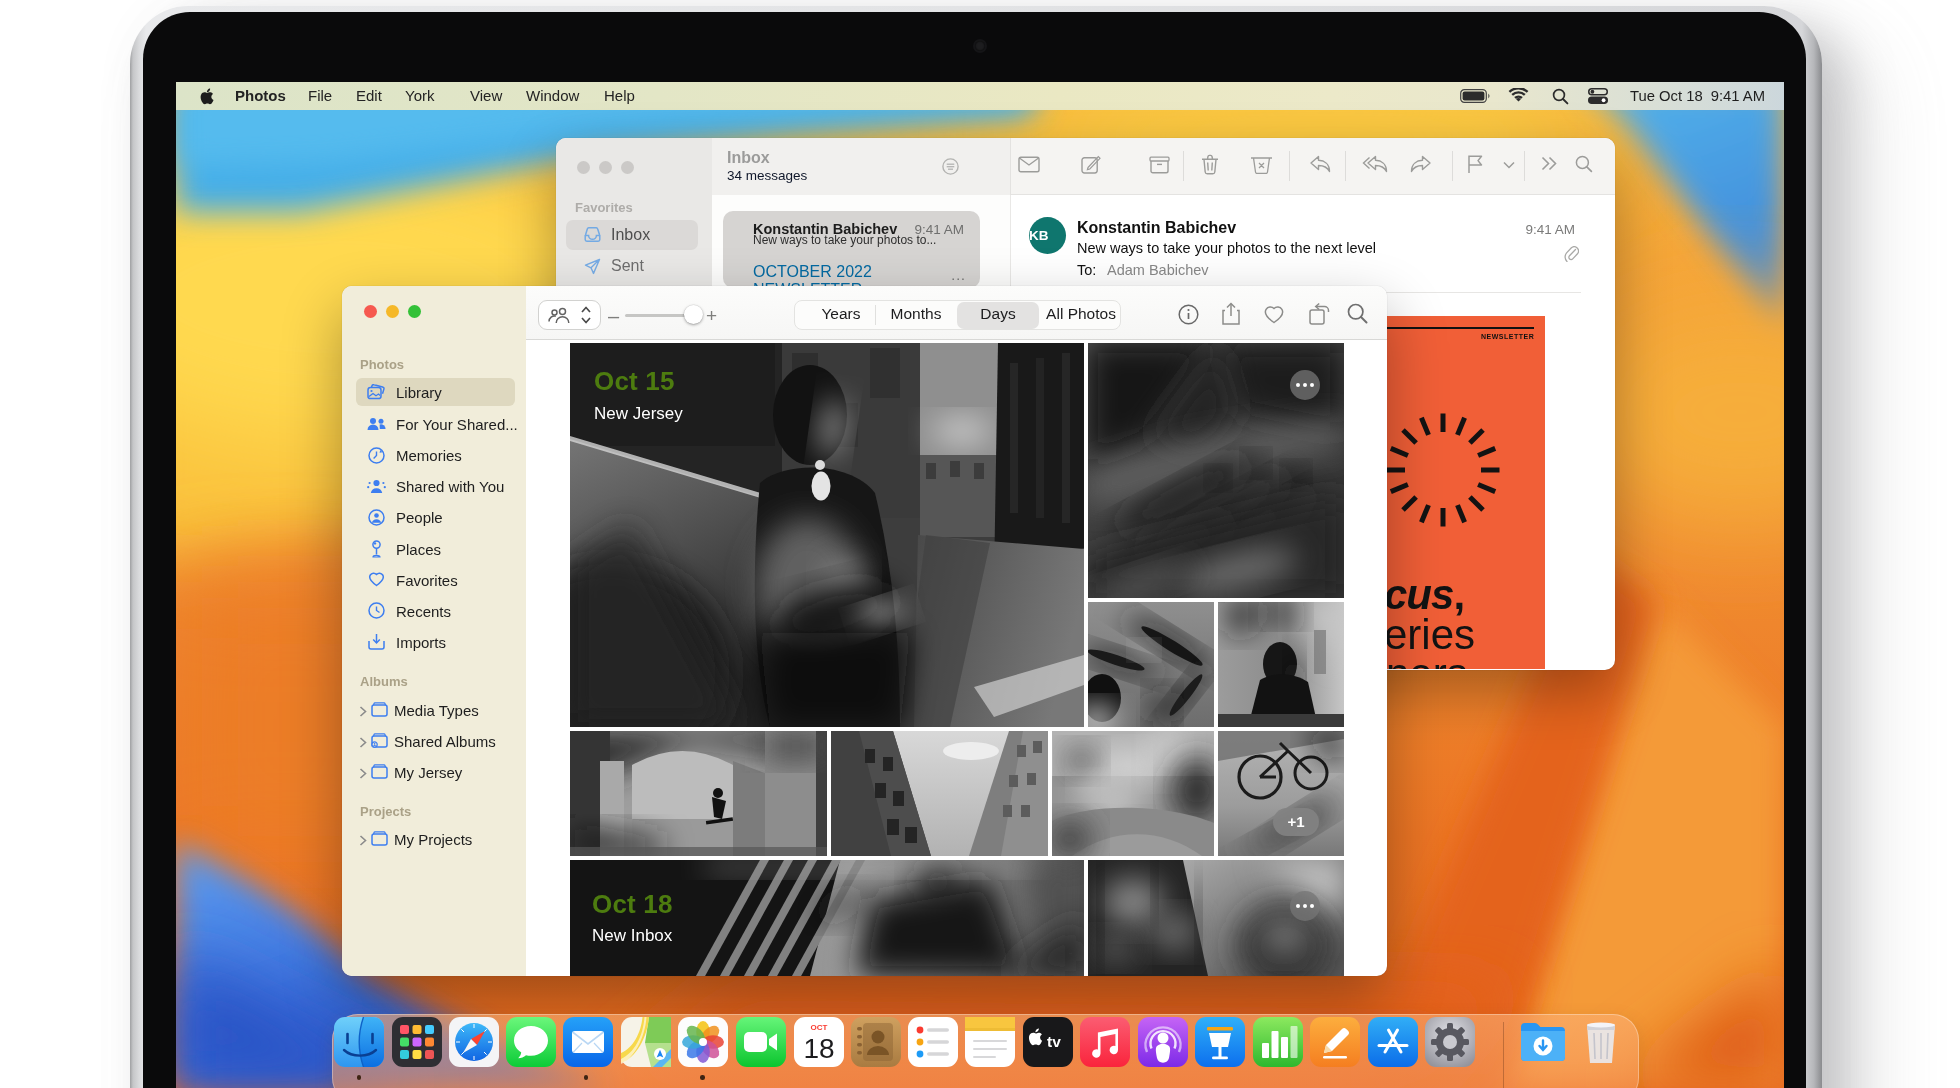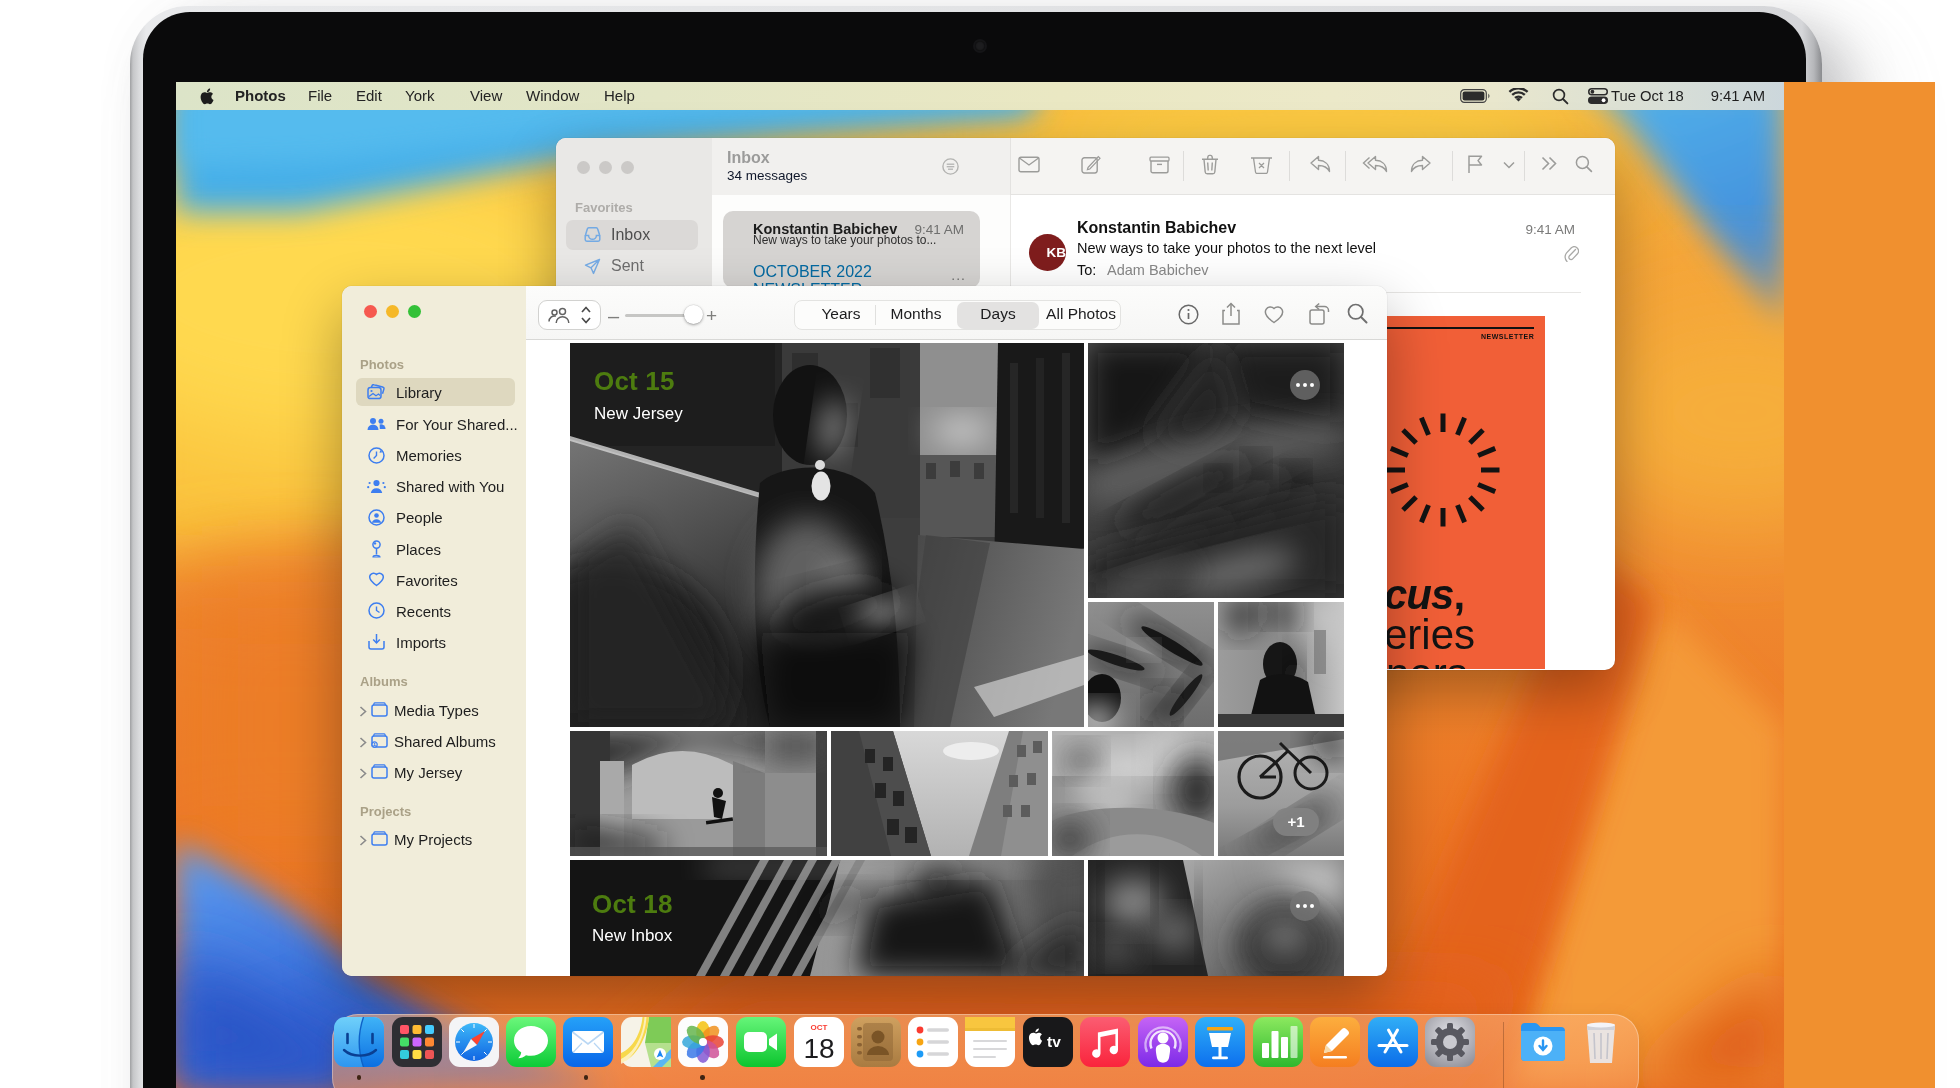--- a/index.html
+++ b/index.html
@@ -1,19 +1,19 @@
 <!DOCTYPE html>
 <html><head><meta charset="utf-8"><style>
 *{margin:0;padding:0;box-sizing:border-box}
 html,body{width:1960px;height:1088px;background:#fff;font-family:"Liberation Sans",sans-serif;overflow:hidden;-webkit-font-smoothing:antialiased}
 .abs{position:absolute}
 #laptop{position:absolute;left:130px;top:6px;width:1692px;height:1200px;border-radius:58px 58px 0 0;background:linear-gradient(90deg,#9fa0a2 0,#c5c6c8 3px,#d9dadc 9px,#e8e9eb 16px,#e2e3e5 50%,#d5d6d9 calc(100% - 20px),#b5b6b9 calc(100% - 8px),#8a8b8e 100%);box-shadow:24px 18px 48px rgba(128,128,133,.38), 48px 36px 80px rgba(148,148,152,.2)}
 #bezel{position:absolute;left:143px;top:12px;width:1663px;height:1194px;border-radius:47px 47px 0 0;background:#0a0a0b}
 #camera{position:absolute;left:975px;top:41px;width:10px;height:10px;border-radius:50%;background:#1d1d1f;box-shadow:inset 0 0 2px #000,0 0 0 2px #151517}
-#screen{position:absolute;left:176px;top:82px;width:1759px;height:1006px;overflow:hidden;background:#f0902f}
+#screen{position:absolute;left:176px;top:82px;width:1608px;height:1006px;overflow:hidden;background:#f0902f}
 
 #menubar{position:absolute;left:0;top:0;width:1608px;height:28px;background:linear-gradient(90deg,#dce4c8 0,#e3e6c6 30%,#eae8c3 55%,#ece9c9 72%,#e9e7cd 82%,#d9dfd6 92%,#ccd7dc 100%);font-size:15px;color:#232323}
 #menubar .mi{position:absolute;top:5px}
 #menubar .b{font-weight:700}
 #mb-right{position:absolute;top:5.5px;right:19px;font-size:14.8px;color:#1e1e1e}
 
 .tl{display:inline-block;width:13px;height:13px;border-radius:50%;margin-right:9px}
 
 #mail{position:absolute;left:380px;top:56px;width:1059px;height:532px;border-radius:10px;background:#fff;box-shadow:0 22px 55px rgba(0,0,0,.3),0 0 1px rgba(0,0,0,.3)}
 #photos{position:absolute;left:166px;top:204px;width:1045px;height:690px;border-radius:10px;background:#fff;box-shadow:0 25px 60px rgba(0,0,0,.33),0 0 1px rgba(0,0,0,.3);overflow:hidden}
@@ -103,21 +103,21 @@
         <line x1="11" y1="11" x2="15.4" y2="15.4" stroke="#2c2c2c" stroke-width="1.9" stroke-linecap="round"></line>
       </svg>
 <svg class="mi" style="left:1412px;top:6px" width="20" height="16" viewBox="0 0 20 16">
         <g fill="none" stroke="#2c2c2c" stroke-width="1.5">
           <rect x="0.75" y="0.75" width="18.5" height="6" rx="3"></rect>
           <rect x="0.75" y="9.25" width="18.5" height="6" rx="3" fill="#2c2c2c"></rect>
         </g>
         <circle cx="4.4" cy="3.75" r="1.9" fill="#2c2c2c"></circle>
         <circle cx="15.6" cy="12.25" r="1.9" fill="#fff"></circle>
       </svg>
-<span id="mb-right"><span style="margin-right:27px">Tue Oct 18</span><span>9:41 AM</span></span>
+<span id="mb-right"><span style="margin-right:8px">Tue Oct 18</span><span>9:41 AM</span></span>
 </div>
 <div id="mail">
 <div class="abs" style="left:0;top:0;width:156px;height:532px;background:#e9e8e6;border-radius:10px 0 0 10px"></div>
 <div class="abs" style="left:20.5px;top:21.5px"><span class="tl" style="background:#cbc9c7"></span><span class="tl" style="background:#cbc9c7"></span><span class="tl" style="background:#cbc9c7"></span></div>
 <div class="abs" style="left:19px;top:62px;font-size:13px;font-weight:700;color:#aeaca9">Favorites</div>
 <div class="abs" style="left:10px;top:82px;width:132px;height:30px;background:#dbd9d7;border-radius:7px"></div>
 <svg class="abs" style="left:28px;top:89px" width="17" height="15" viewBox="0 0 17 15">
         <path d="M1.2 8 L1.2 12.6 a1.6 1.6 0 0 0 1.6 1.6 L14.2 14.2 a1.6 1.6 0 0 0 1.6-1.6 L15.8 8 M1.2 8.4 L4.6 8.4 a3.9 3.9 0 0 0 7.8 0 L15.8 8.4 M1.5 8 L3.4 1.8 a1.4 1.4 0 0 1 1.3-1 L12.3.8 a1.4 1.4 0 0 1 1.3 1 L15.6 8" fill="none" stroke="#73aae4" stroke-width="1.5"></path>
       </svg>
 <div class="abs" style="left:55px;top:88px;font-size:16px;color:#4e4e4e">Inbox</div>
@@ -186,21 +186,21 @@
         <path d="M1 1.5 L6 6.5 L11 1.5" fill="none" stroke="#9c9c9a" stroke-width="1.5"></path>
       </svg>
 <div class="abs" style="left:968px;top:13px;width:1px;height:30px;background:#dddcda"></div>
 <svg class="abs" style="left:985px;top:18px" width="17" height="15" viewBox="0 0 17 15">
         <path d="M1.5 1.5 L7.5 7.5 L1.5 13.5 M8.5 1.5 L14.5 7.5 L8.5 13.5" fill="none" stroke="#9c9c9a" stroke-width="1.6"></path>
       </svg>
 <svg class="abs" style="left:1019px;top:17px" width="18" height="18" viewBox="0 0 18 18">
         <circle cx="7.4" cy="7.4" r="6" fill="none" stroke="#9c9c9a" stroke-width="1.5"></circle>
         <line x1="11.8" y1="11.8" x2="16.4" y2="16.4" stroke="#9c9c9a" stroke-width="1.7" stroke-linecap="round"></line>
       </svg>
-<div class="abs" style="left:473px;top:96px;width:37px;height:37px;border-radius:50%;background:#7f1d1d;color:#fff;font-size:13.5px;font-weight:700;text-align:right;line-height:37px">KB</div>
+<div class="abs" style="left:473px;top:79px;width:37px;height:37px;border-radius:50%;background:#0f766e;color:#fff;font-size:13.5px;font-weight:700;text-align:left;line-height:37px">KB</div>
 <div class="abs" style="left:521px;top:81px;font-size:16px;font-weight:700;color:#111">Konstantin Babichev</div>
 <div class="abs" style="left:521px;top:102px;font-size:14.5px;color:#111">New ways to take your photos to the next level</div>
 <div class="abs" style="left:521px;top:124px;font-size:14.5px;color:#111">To:</div>
 <div class="abs" style="left:551px;top:124px;font-size:14.5px;color:#888">Adam Babichev</div>
 <div class="abs" style="right:40px;top:84px;font-size:13.5px;color:#7b7b7a">9:41 AM</div>
 <svg class="abs" style="left:1008px;top:108px" width="15" height="16" viewBox="0 0 15 16">
         <path d="M11.5 3.5 L5.5 9.8 a2.2 2.2 0 0 0 3.2 3.1 L13.5 7.8 a4.3 4.3 0 0 0-6.1-6 L2.6 6.9 a6.3 6.3 0 0 0 .4 8.6" fill="none" stroke="#a9a9a7" stroke-width="1.3" stroke-linecap="round"></path>
       </svg>
 <div class="abs" style="left:470px;top:154px;width:555px;height:1px;background:#e7e6e4"></div>
 <div class="abs" style="left:700px;top:178px;width:289px;height:353px;overflow:hidden">

